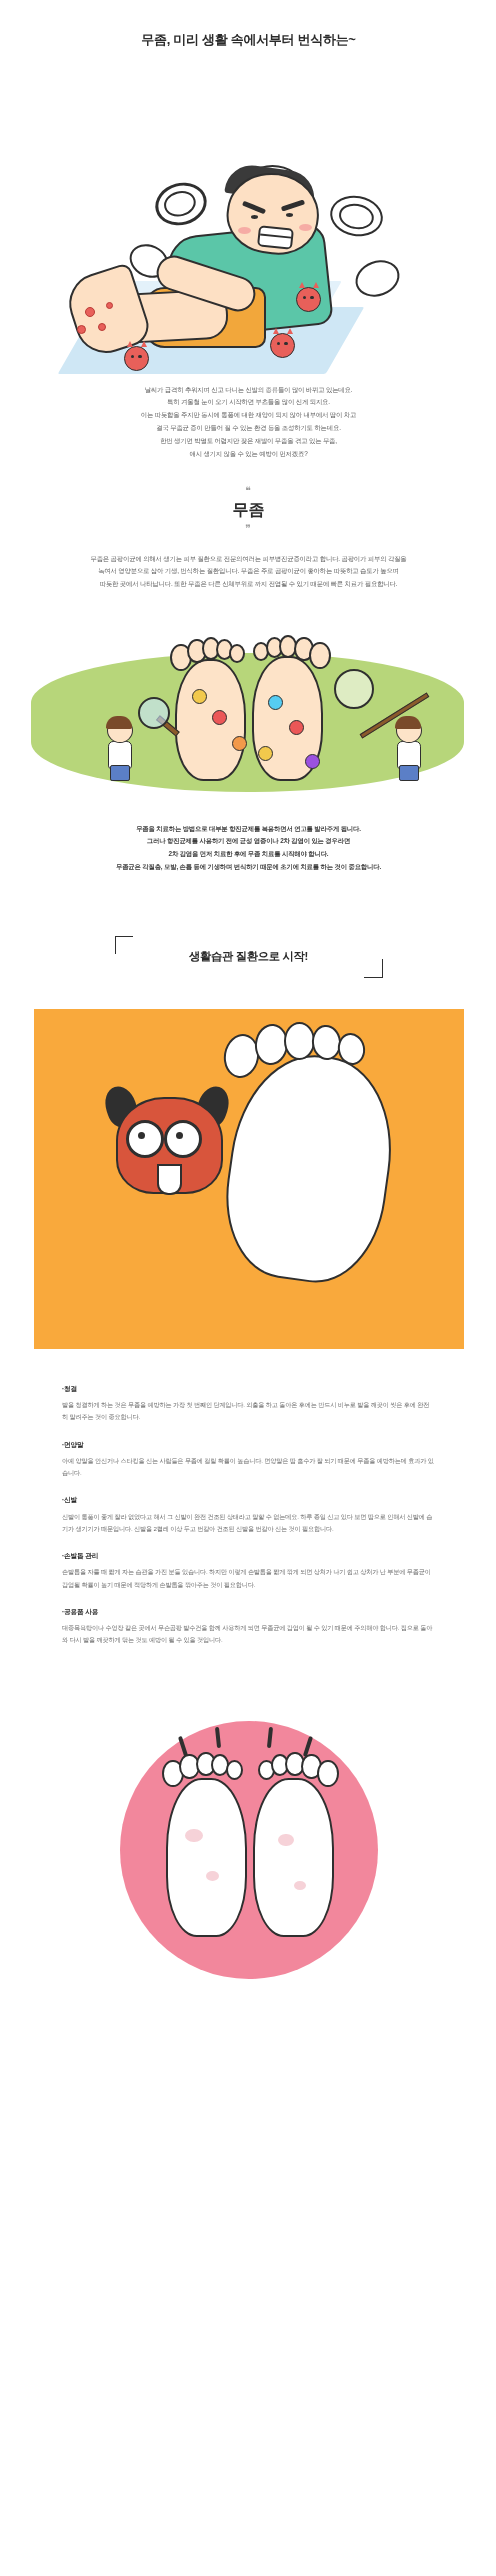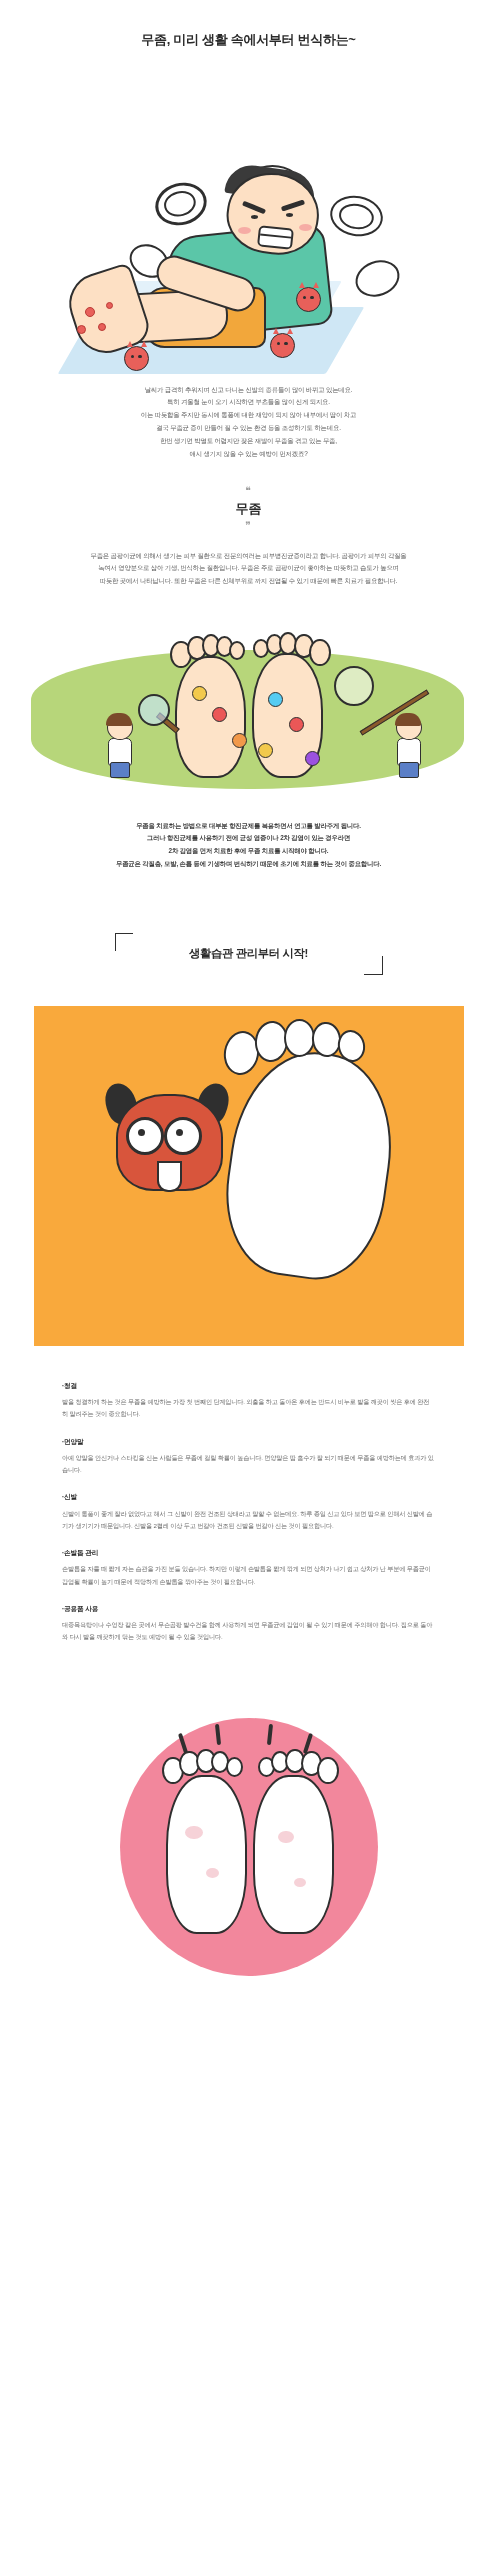--- a/index.html
+++ b/index.html
@@ -249,21 +249,21 @@
     text-align: center;
     margin: 26px 0 18.5px 0;
   }
   .quote-mark {
     font-size: 10.3px;
     color: #9a9a9a;
     letter-spacing: 1px;
     line-height: 1;
   }
   .quote-word {
-    font-size: 13px;
+    font-size: 16px;
     font-weight: bold;
     color: #2b2b2b;
     margin: 3.1px 0;
   }
 
   
   .illo2 {
     position: relative;
     width: 497px;
     height: 216px;
@@ -646,21 +646,21 @@
   <div class="emph">
     <div>무좀을 치료하는 방법으로 대부분 항진균제를 복용하면서 연고를 발라주게 됩니다.</div>
     <div>그러나 항진균제를 사용하기 전에 균성 염증이나 2차 감염이 있는 경우라면</div>
     <div>2차 감염을 먼저 치료한 후에 무좀 치료를 시작해야 합니다.</div>
     <div>무좀균은 각질층, 모발, 손톱 등에 기생하며 번식하기 때문에 초기에 치료를 하는 것이 중요합니다.</div>
   </div>
 
   <div class="bracket-head">
     <span class="corner tl"></span>
     <span class="corner br"></span>
-    <h2>생활습관 관리부터 시작!</h2>
+    <h2>생활습관 질환으로 시작!</h2>
   </div>
 
   <div class="banner">
     <div class="bfoot"></div>
     <div class="btoe" style="left:190px;top:25px;width:31px;height:40px;transform:rotate(10deg);"></div>
     <div class="btoe" style="left:221px;top:15.5px;width:29px;height:37px;transform:rotate(6deg);"></div>
     <div class="btoe" style="left:250px;top:13.4px;width:27px;height:34px;"></div>
     <div class="btoe" style="left:278px;top:16.5px;width:25px;height:31px;transform:rotate(-6deg);"></div>
     <div class="btoe" style="left:304px;top:24px;width:23px;height:28px;transform:rotate(-12deg);"></div>
 

